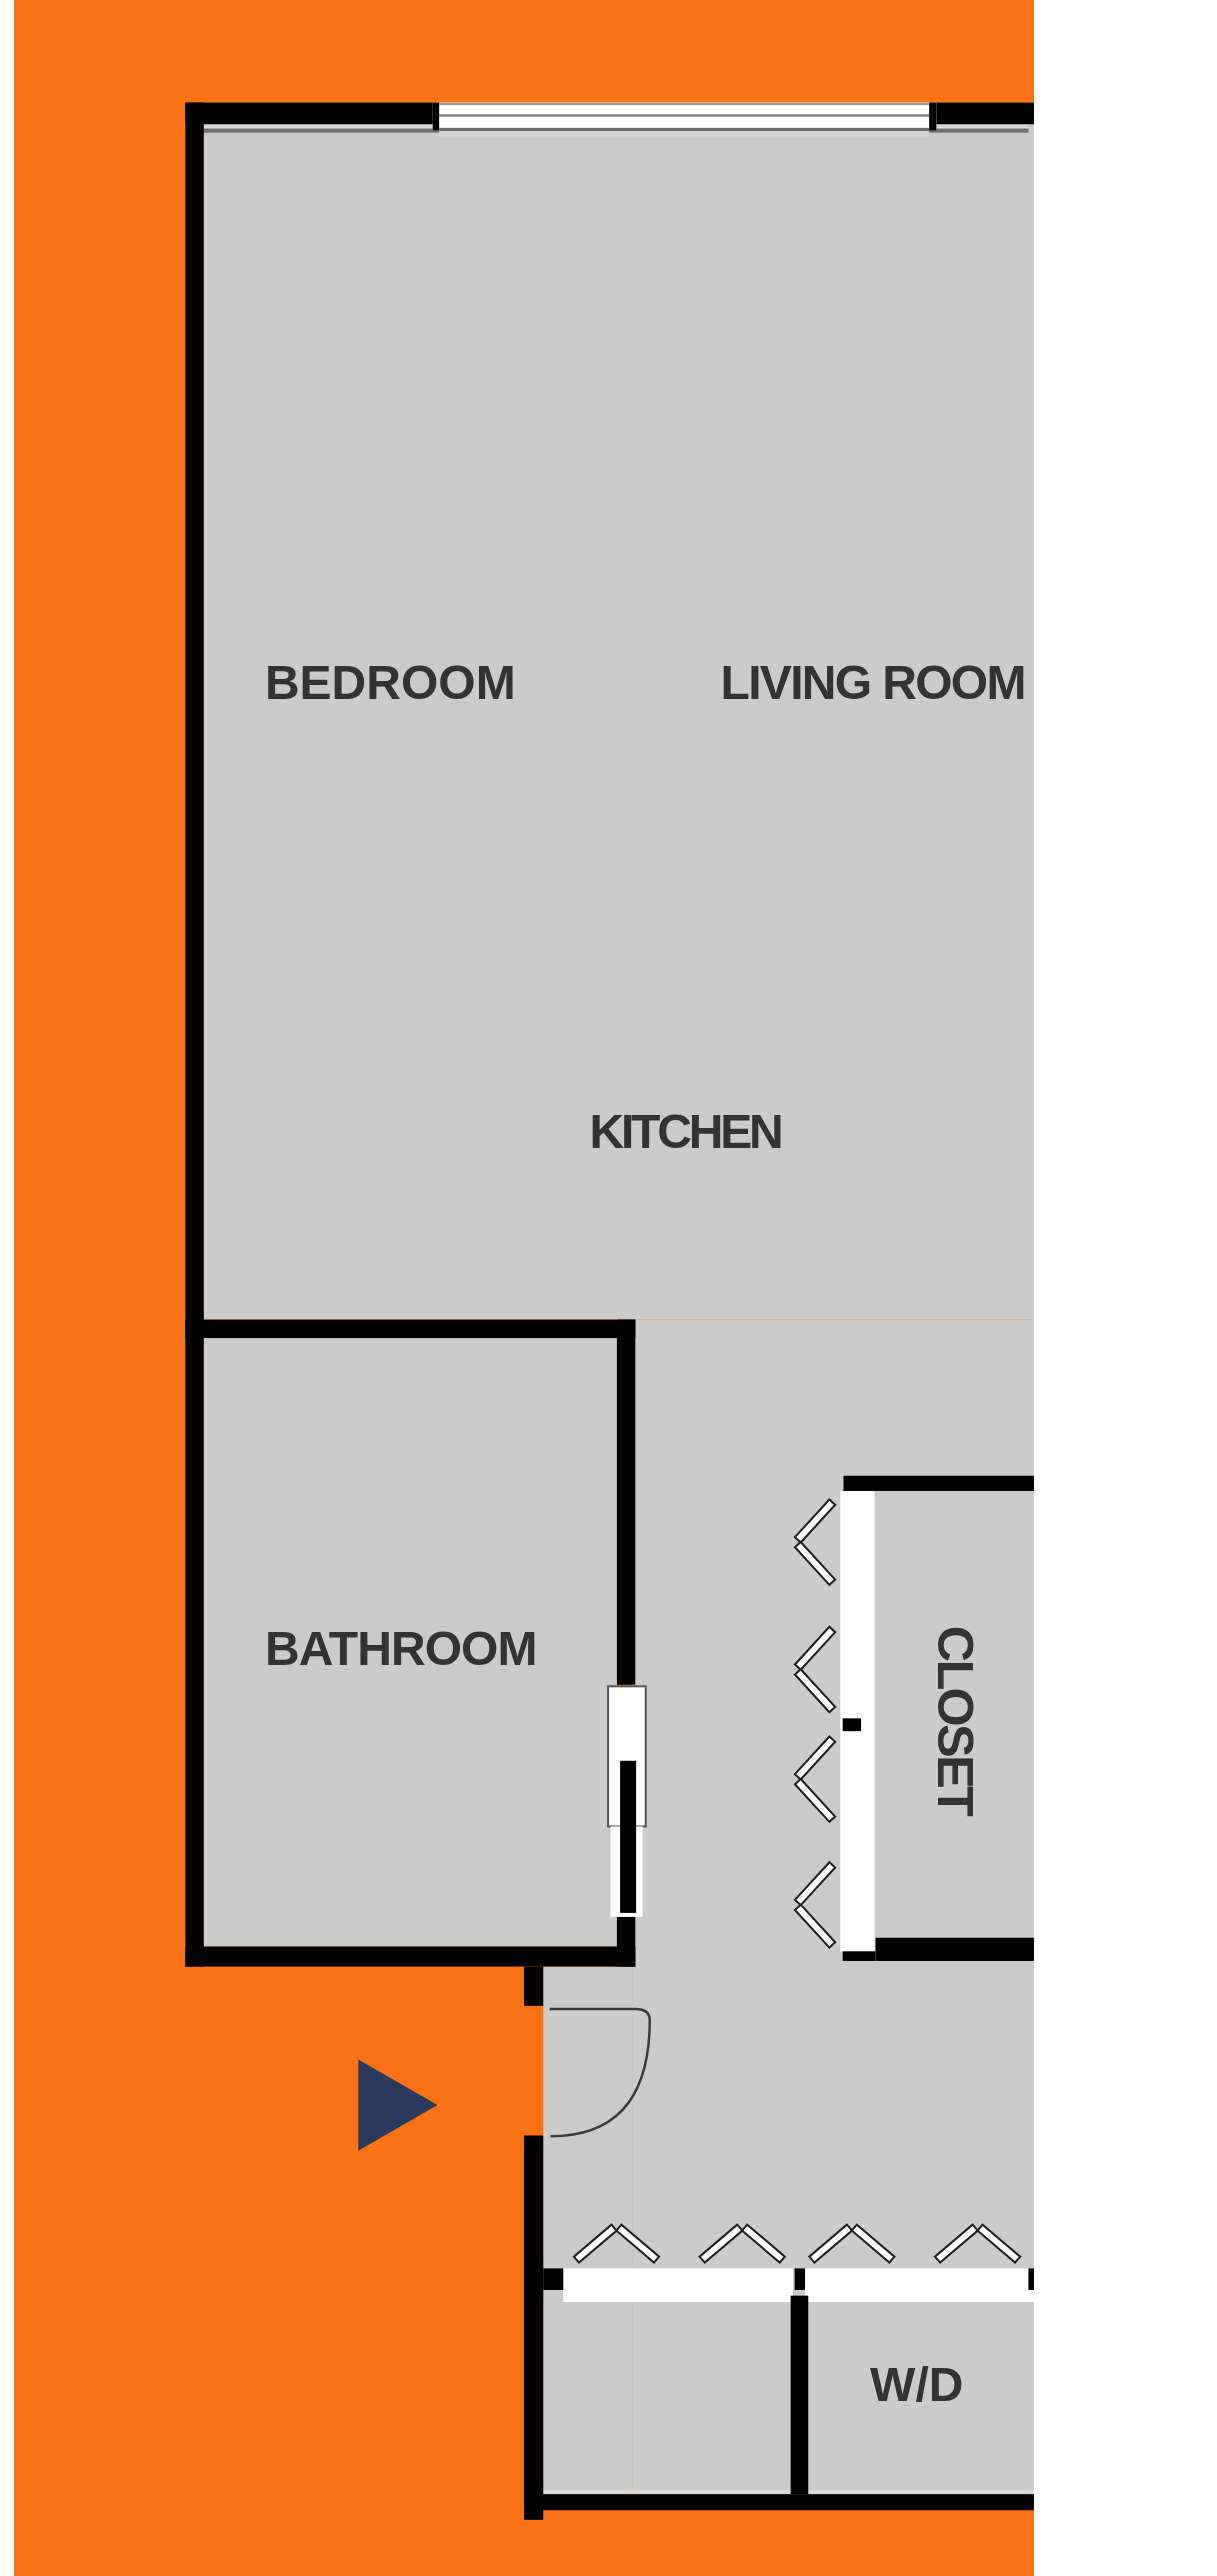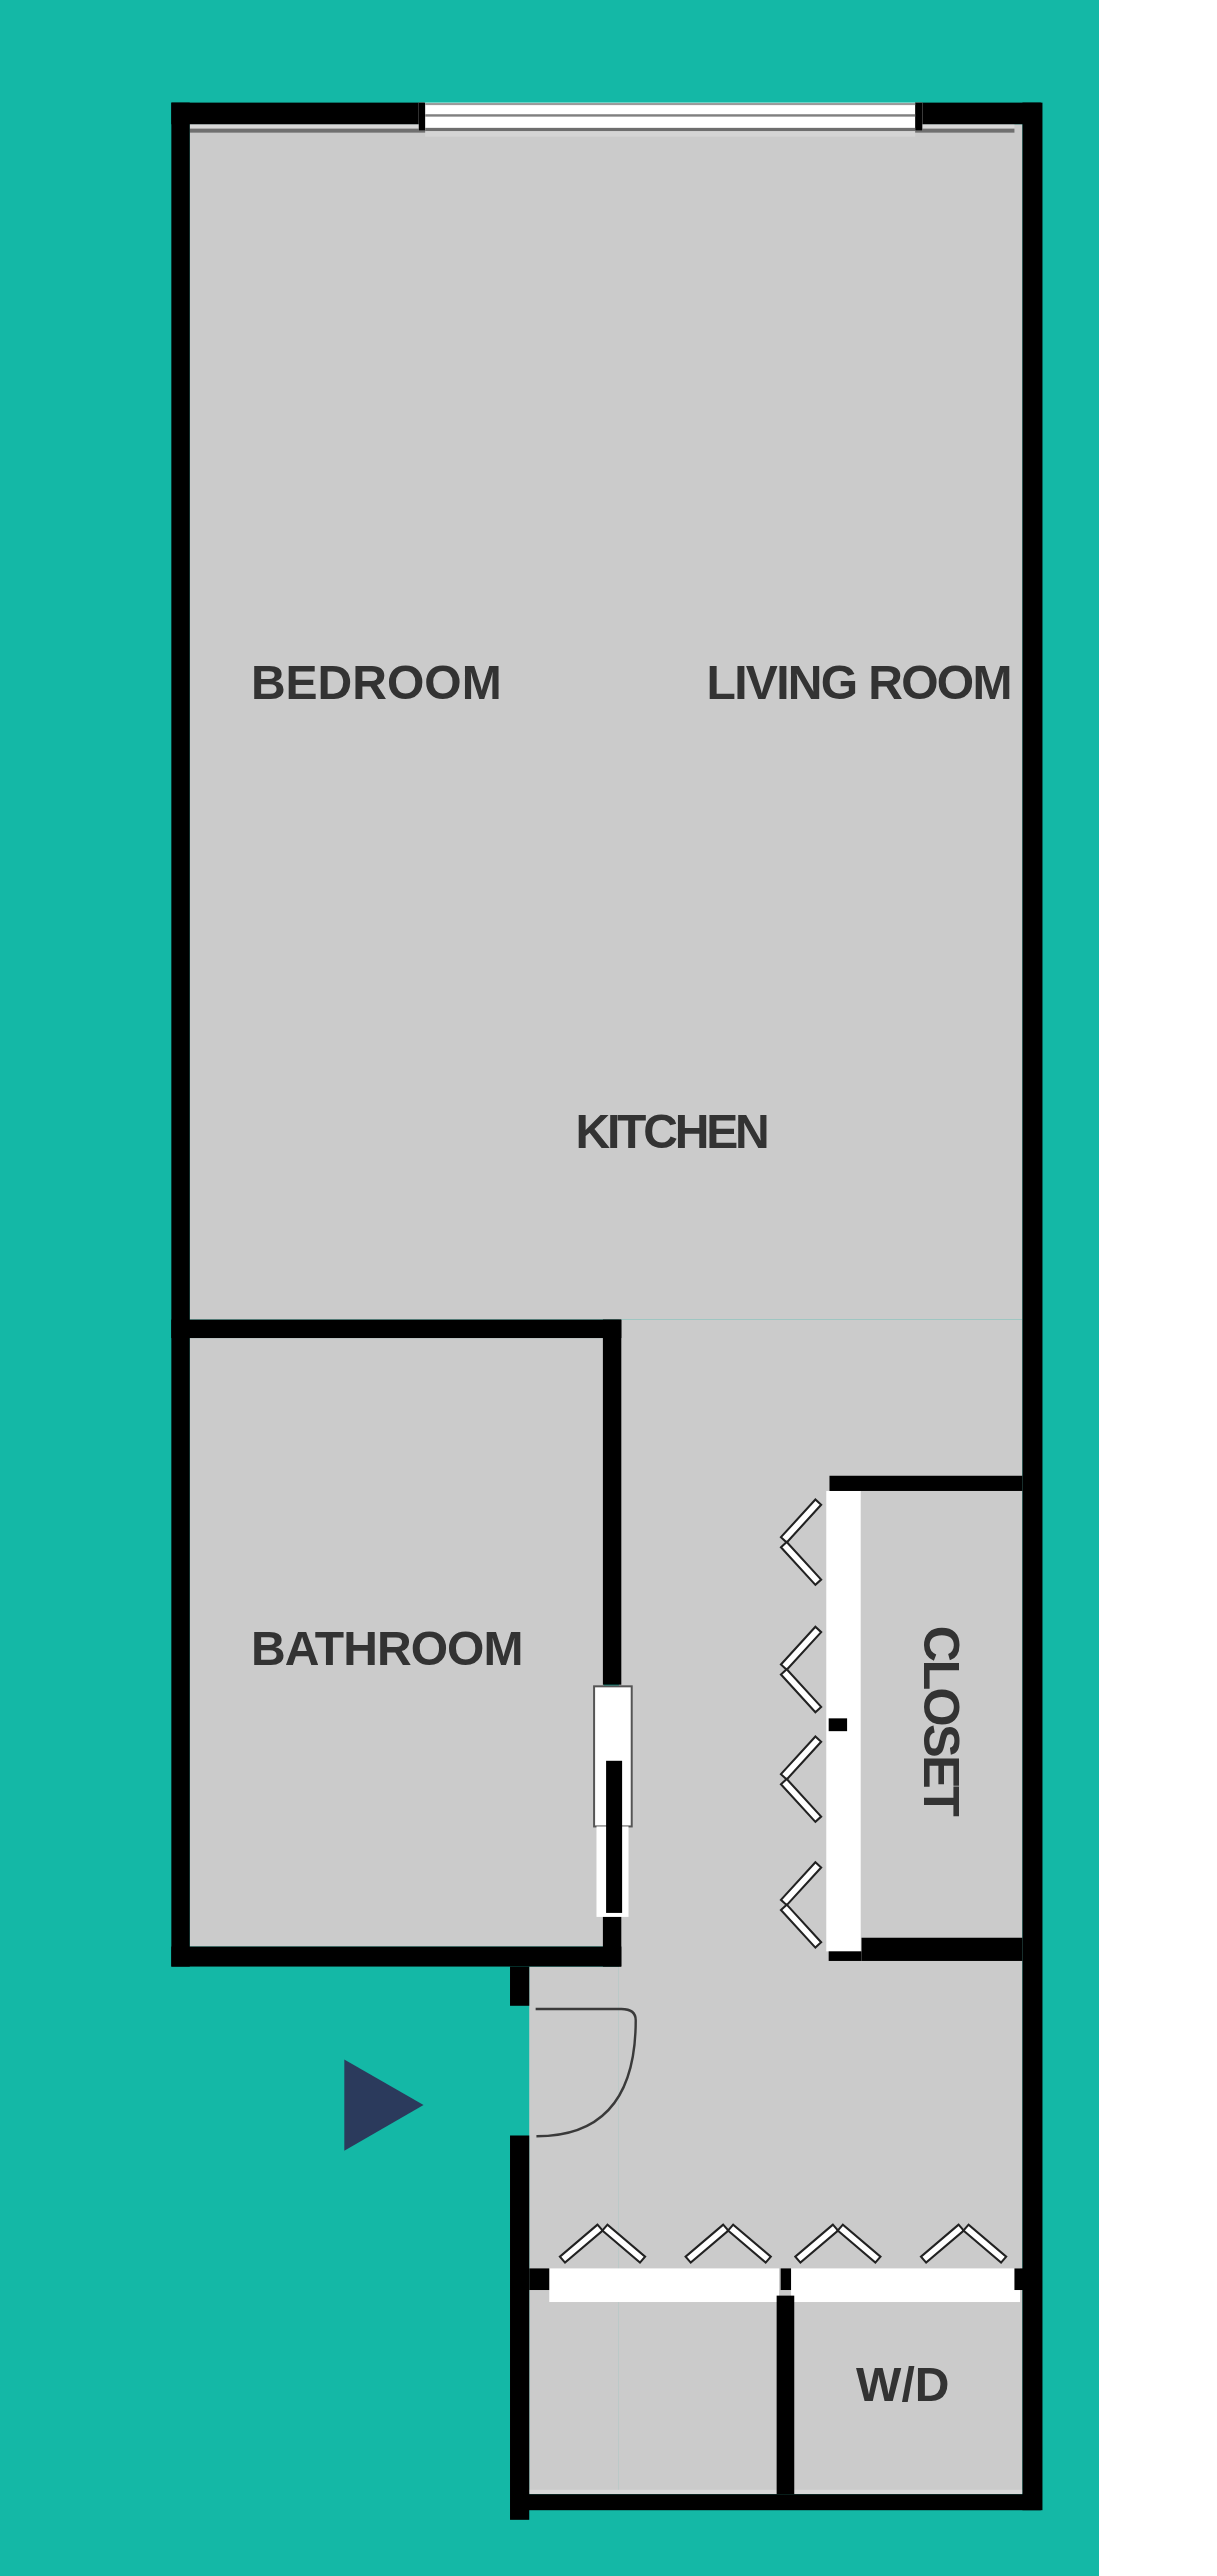--- a/index.html
+++ b/index.html
@@ -1,16 +1,16 @@
 <!DOCTYPE html>
 <html style="font-size:13px"><head>
 <meta charset="utf-8">
 <style>
   html,body{margin:0;padding:0;background:#ffffff;}
-  .wrap{position:relative;width:1099px;height:2576px;background:#14b8a6;overflow:hidden;}
+  .wrap{position:relative;width:1020px;height:2576px;background:#f97316;overflow:hidden;margin-left:14px;}
   svg{position:absolute;left:0;top:0;}
   text{font-family:"Liberation Sans", sans-serif;font-weight:bold;fill:#333333;}
 </style>
 </head>
 <body>
 <div class="wrap">
 <svg width="1217" height="2576" viewBox="0 0 1520 3217" xmlns="http://www.w3.org/2000/svg">
 
   <rect x="237" y="155" width="1040" height="1493" fill="#cbcbcb"></rect>
 

